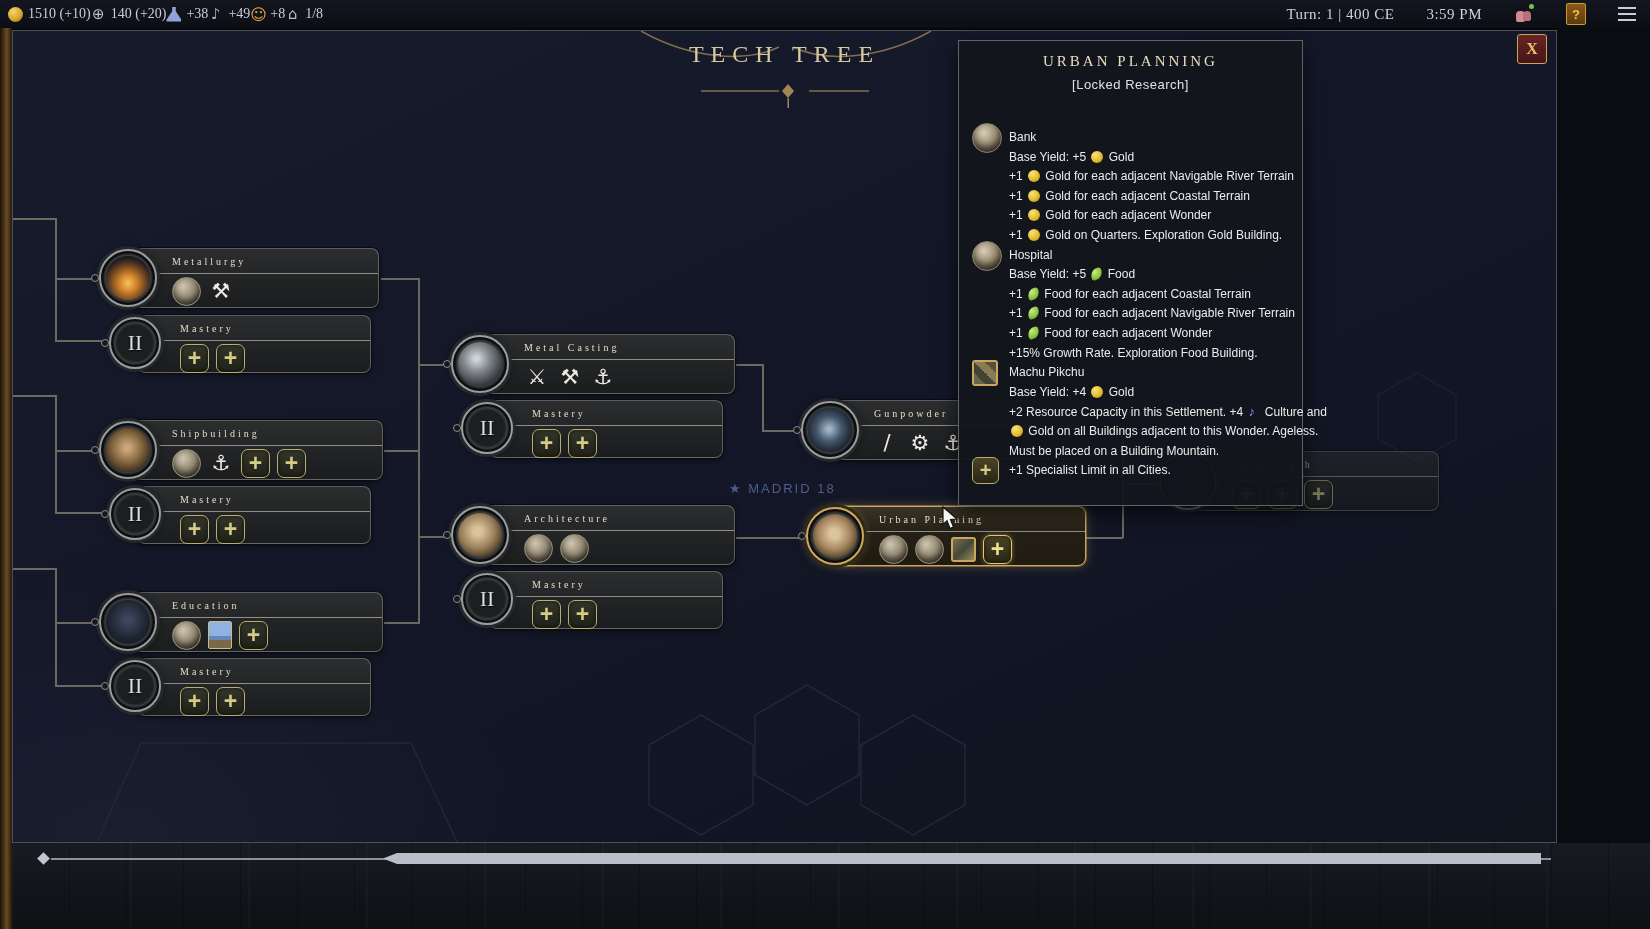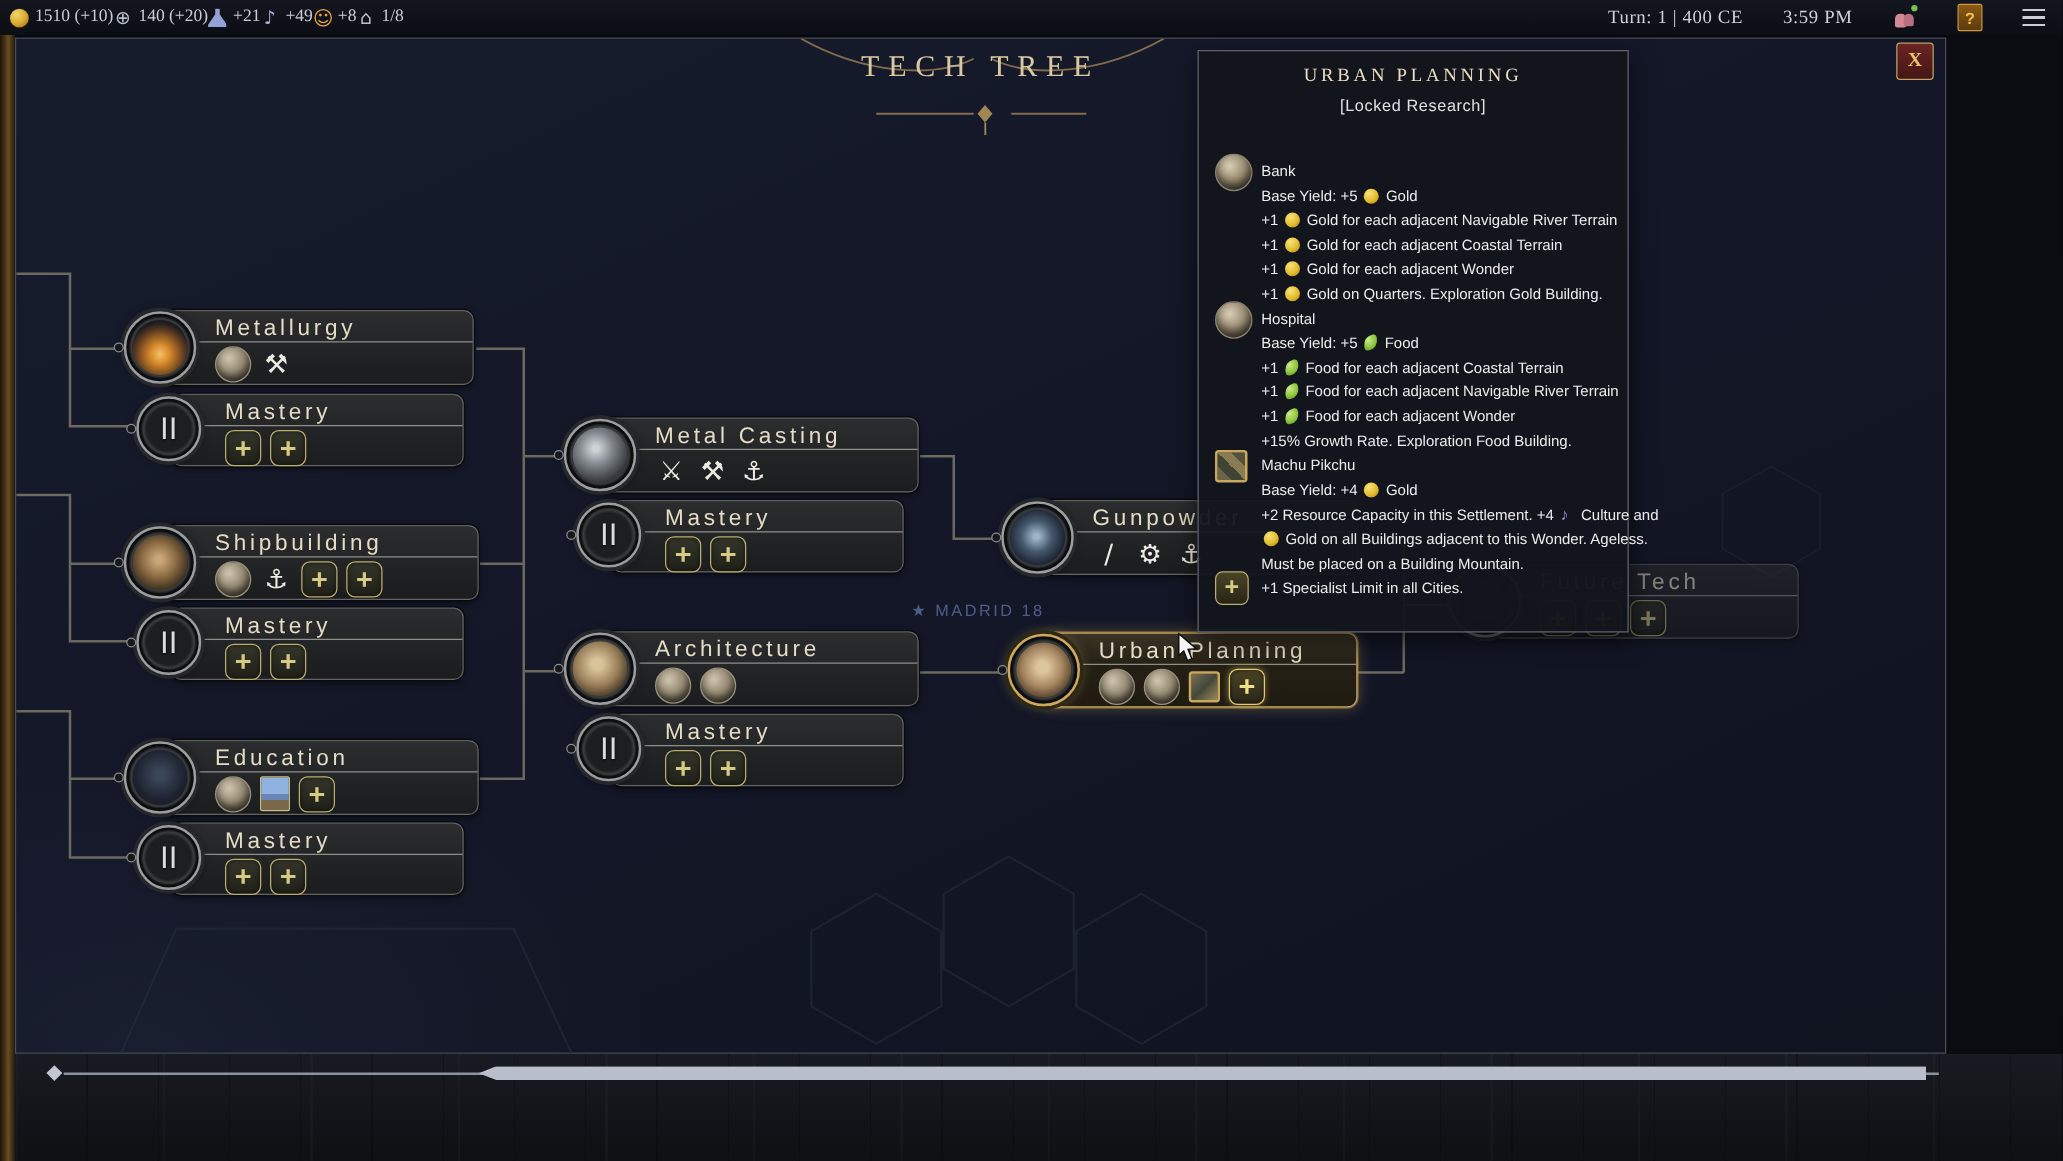--- a/index.html
+++ b/index.html
@@ -65,29 +65,29 @@
   .art-education::after{background:radial-gradient(circle at 50% 45%,#3c465c 10%,#1d2330 60%,#14161d 90%)}
   .art-metal-casting::after{background:radial-gradient(circle at 42% 38%,#cfd3d6 6%,#82888d 35%,#3a3d42 70%,#1c1e22 95%)}
   .art-architecture::after{background:radial-gradient(circle at 45% 42%,#d9c49a 12%,#9a7f5a 48%,#3a2f1e 80%)}
   .art-gunpowder::after{background:radial-gradient(circle at 48% 48%,#9fb4c8 6%,#46586c 38%,#1a2230 72%,#101318 95%)}
   .art-urban-planning::after{background:radial-gradient(circle at 48% 45%,#dcc49c 14%,#a5855f 48%,#463722 80%)}
   .art-future::after{background:radial-gradient(circle,#23262e 40%,#15171c 85%)}
   .node .bar{position:absolute;left:30px;top:1px;right:0;height:60px;z-index:1;box-sizing:border-box;
     background:linear-gradient(180deg,#2b2d2f 0%,#232526 45%,#1a1c1e 100%);
     border:1px solid rgba(150,150,145,.55);border-radius:8px;
     box-shadow:0 0 0 1px #0a0b0c,0 2px 6px rgba(0,0,0,.5)}
-  .bar-title{height:24px;line-height:26px;padding-left:42px;font-family:Liberation Sans, sans-serif;
-    font-size:18px;letter-spacing:3px;color:#e4dcc4;border-bottom:1px solid rgba(188,188,180,.7);
+  .bar-title{height:24px;line-height:26px;padding-left:42px;font-family:Liberation Serif, serif;
+    font-size:10px;letter-spacing:3px;color:#e4dcc4;border-bottom:1px solid rgba(188,188,180,.7);
     white-space:nowrap;overflow:hidden}
   .bar-icons{display:flex;align-items:center;gap:7px;padding-left:42px;height:34px}
   .node.mastery{height:60px}
   .node.mastery .circle{width:52px;height:52px;top:4px}
   .node.mastery .bar{left:28px;top:2px;height:58px}
   .numeral{position:absolute;inset:0;display:flex;align-items:center;justify-content:center;
-    font-family:Liberation Sans, sans-serif;font-size:25px;color:#d9dde2;text-shadow:0 1px 2px #000;z-index:3}
+    font-family:Liberation Serif, serif;font-size:22px;color:#d9dde2;text-shadow:0 1px 2px #000;z-index:3}
   .u{display:inline-flex;align-items:center;justify-content:center;box-sizing:border-box}
   .u-medallion{width:29px;height:29px;border-radius:50%;border:1px solid #99917d;
     background:radial-gradient(circle at 38% 32%,#cfc6b2,#968b74 45%,#554e3f 78%,#353027);
     box-shadow:inset 0 -4px 6px rgba(0,0,0,.45)}
   .u-glyph{width:26px;height:30px;color:#eceae2;font-size:21px;font-family:"DejaVu Sans",sans-serif}
   .u-plus{width:29px;height:29px;border-radius:7px;border:1px solid #b9ae6e;
     background:linear-gradient(180deg,#34362b,#1f2119);color:#d6cb84;font-size:23px;font-weight:bold;
     line-height:25px;box-shadow:inset 0 0 4px rgba(0,0,0,.6)}
   .u-plus-gold{width:29px;height:29px;border-radius:7px;border:1px solid #e3c96f;
     background:linear-gradient(180deg,#4a4426,#2a2617);color:#efe08a;font-size:23px;font-weight:bold;
@@ -149,21 +149,21 @@
       <div class="res-item">
         <span class="ri ri-gold-coin"></span>
         <span class="res-val">1510 (+10)</span>
       </div>
       <div class="res-item">
         <span class="ri ri-globe">⊕</span>
         <span class="res-val">140 (+20)</span>
       </div>
       <div class="res-item">
         <span class="ri ri-flask"></span>
-        <span class="res-val">+21</span>
+        <span class="res-val">+38</span>
       </div>
       <div class="res-item">
         <span class="ri ri-music-note">♪</span>
         <span class="res-val">+49</span>
       </div>
       <div class="res-item">
         <span class="ri ri-smiley">☺</span>
         <span class="res-val">+8</span>
       </div>
       <div class="res-item">

